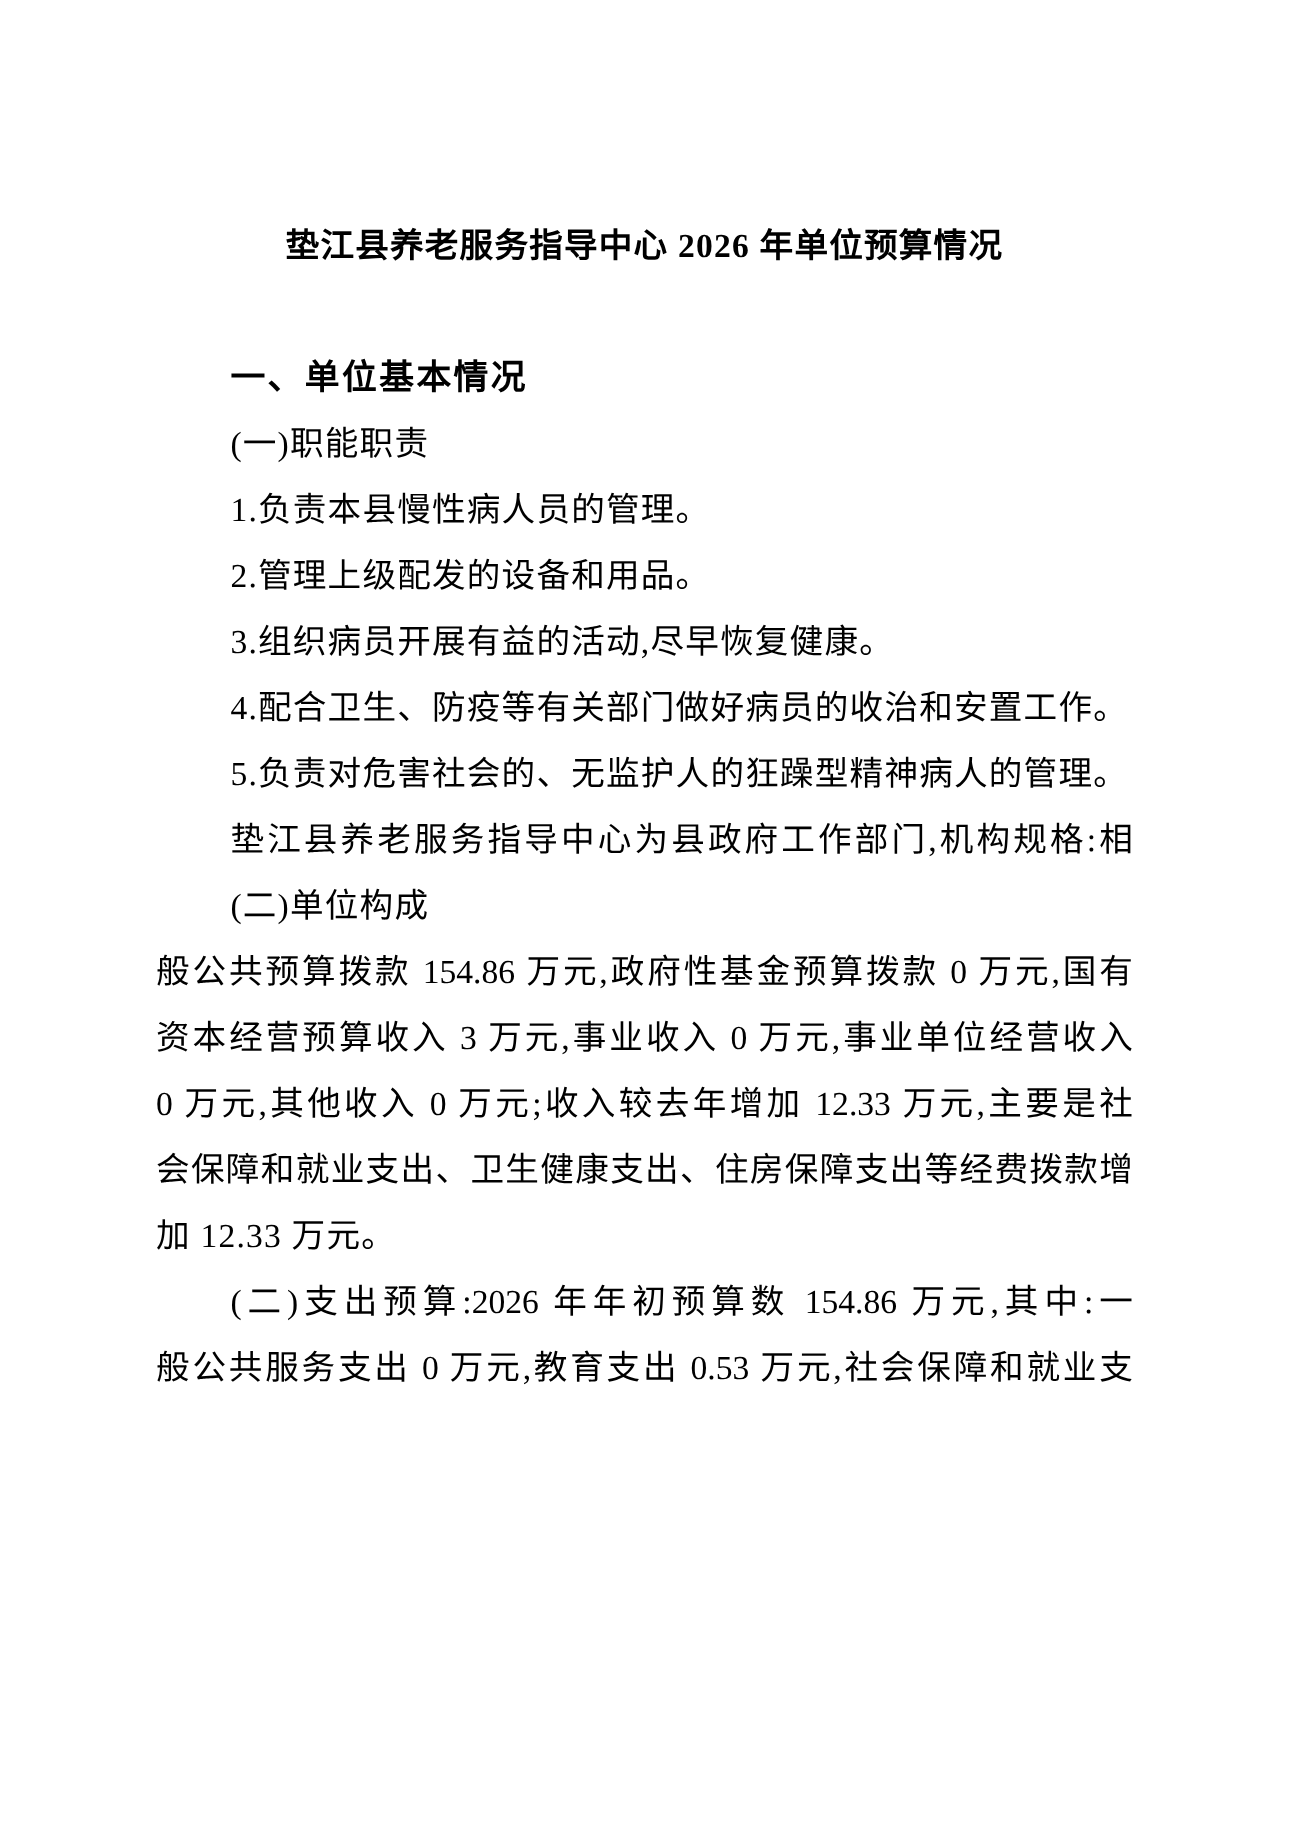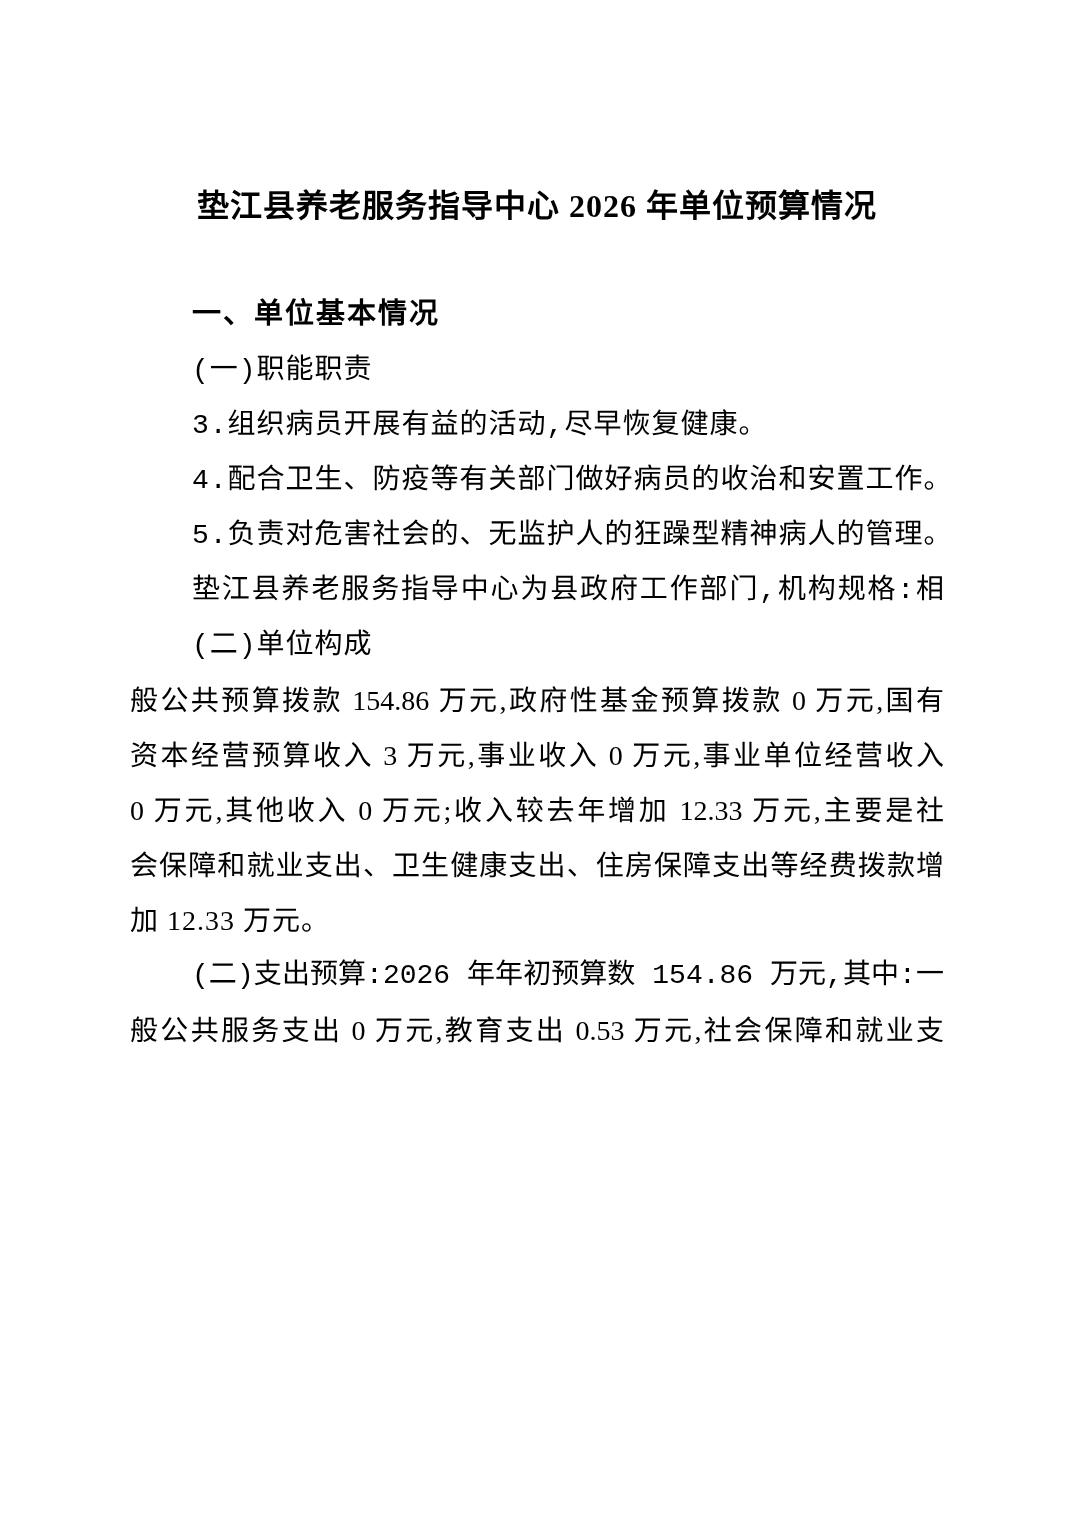--- a/index.html
+++ b/index.html
@@ -16,21 +16,21 @@
     box-sizing: border-box;
     padding: 175px 130px 0 130px;
     overflow: hidden;
     font-family: "Liberation Serif", "DejaVu Serif", serif;
   }
   .title-block {
     text-align: center;
     margin: 0 0 51px 0;
   }
   .title-line {
-    font-size: 32px;
+    font-size: 28px;
     line-height: 62px;
     font-weight: 700;
     letter-spacing: 1px;
     white-space: nowrap;
   }
   .body-block {
     width: 814px;
   }
   .bline {
     font-size: 28px;
@@ -40,39 +40,40 @@
     letter-spacing: 1px;
   }
   .bline.bhead {
     font-family: "Liberation Sans", "DejaVu Sans", sans-serif;
     font-weight: 700;
     font-size: 29px;
     letter-spacing: 2px;
   }
   .bline.ind {
     text-indent: 62px;
-    font-family: Liberation Mono, monospace;
   }
   .bline.fill {
     white-space: normal;
     text-align: justify;
     text-align-last: justify;
     letter-spacing: 0;
   }
 </style>
 </head>
 <body>
 
 <div class="page">
   <div class="title-block">
     <div class="title-line">垫江县养老服务指导中心 2026 年单位预算情况</div>
   </div>
   <div class="body-block" id="body-block">
       <div class="bline bhead ind">一、单位基本情况</div>
       <div class="bline ind">(一)职能职责</div>
+      <div class="bline ind">1.负责本县慢性病人员的管理。</div>
+      <div class="bline ind">2.管理上级配发的设备和用品。</div>
       <div class="bline ind">3.组织病员开展有益的活动,尽早恢复健康。</div>
       <div class="bline ind">4.配合卫生、防疫等有关部门做好病员的收治和安置工作。</div>
       <div class="bline ind">5.负责对危害社会的、无监护人的狂躁型精神病人的管理。</div>
       <div class="bline ind fill">垫江县养老服务指导中心为县政府工作部门,机构规格:相</div>
       <div class="bline ind">(二)单位构成</div>
       <div class="bline fill">般公共预算拨款 154.86 万元,政府性基金预算拨款 0 万元,国有</div>
       <div class="bline fill">资本经营预算收入 3 万元,事业收入 0 万元,事业单位经营收入</div>
       <div class="bline fill">0 万元,其他收入 0 万元;收入较去年增加 12.33 万元,主要是社</div>
       <div class="bline fill">会保障和就业支出、卫生健康支出、住房保障支出等经费拨款增</div>
       <div class="bline">加 12.33 万元。</div>

